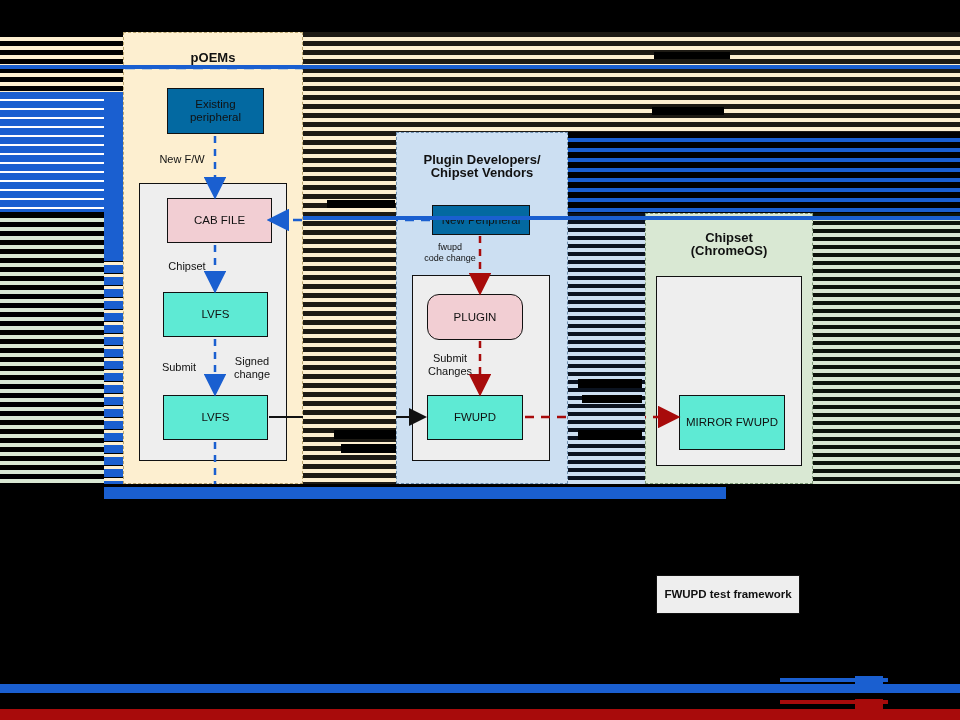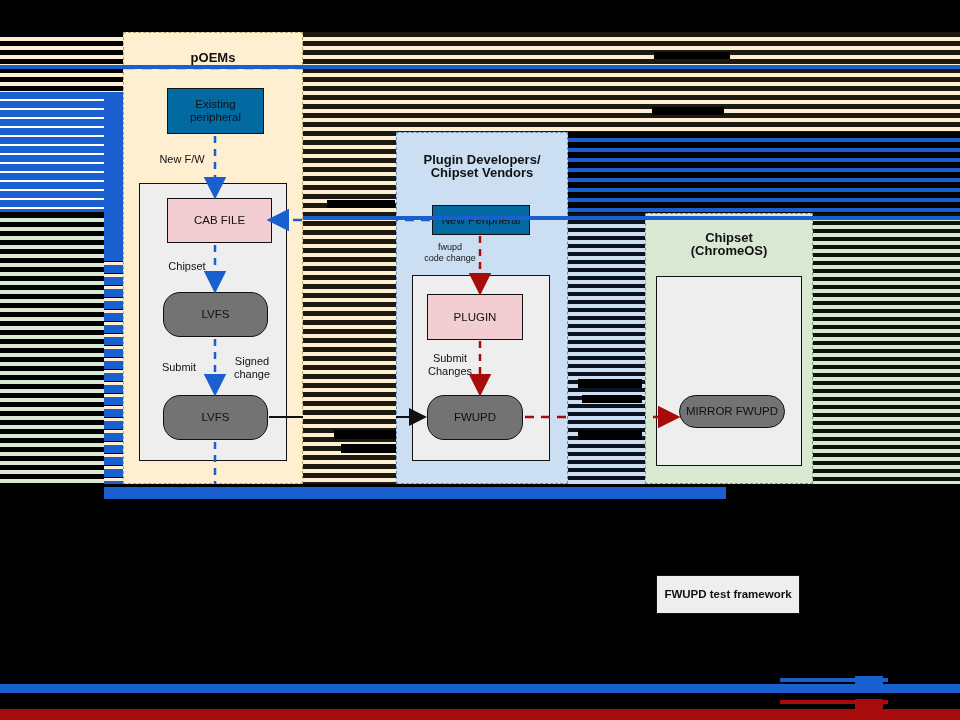--- a/index.html
+++ b/index.html
@@ -18,21 +18,21 @@
   .panel-plugin{background:#ccdff2;border-color:#6f8fae;}
   .panel-google{background:#d9e8d3;border-color:#7f9a77;}
 
   .innerbox{position:absolute;box-sizing:border-box;background:#eeeeee;border:1.5px solid #111;}
 
   .node{position:absolute;box-sizing:border-box;border:1.5px solid #111;
         display:flex;align-items:center;justify-content:center;text-align:center;
         font-size:11.5px;line-height:13px;color:#111;}
   .n-blue{background:#0369a1;}
   .n-pink{background:#f2ced3;}
-  .n-green{background:#737373;border-radius:17px;}
+  .n-green{background:#5eead4;}
   .n-white{background:#eeeeee;border:1px solid #111;font-weight:bold;}
 
   .edgelabel{position:absolute;font-size:11px;line-height:13px;color:#111;text-align:center;white-space:pre;}
   .edgelabel.small{font-size:9px;line-height:11px;}
 
   svg.edges{position:absolute;left:0;top:0;width:960px;height:720px;overflow:visible;}
 
   
   #glitch{position:absolute;left:0;top:0;width:960px;height:720px;pointer-events:none;}
   .band{position:absolute;}
@@ -78,42 +78,42 @@
       <div class="panel-title" style="top:20px;white-space:pre-line;">Plugin Developers/
 Chipset Vendors</div>
     </div>
 
     <div class="innerbox" style="left:412px;top:275px;width:138px;height:186px;"></div>
 
     <div class="node n-blue" style="left:432px;top:205px;width:98px;height:30px;">
       <span>New Peripheral</span>
     </div>
 
-    <div class="node n-pink" style="left:427px;top:294px;width:96px;height:46px;">
+    <div class="node n-pink" style="left:427px;top:294px;width:96px;height:46px;border-radius:12px;">
       <span>PLUGIN</span>
     </div>
 
     <div class="node n-green" style="left:427px;top:395px;width:96px;height:45px;">
       <span>FWUPD</span>
     </div>
 
     <div class="edgelabel small" style="left:413px;top:242px;width:74px;white-space:pre-line;">fwupd
 code change</div>
     <div class="edgelabel" style="left:417px;top:352px;width:66px;white-space:pre-line;">Submit
 Changes</div>
 
     <div class="panel panel-google" style="left:645px;top:213px;width:168px;height:271px;">
       <div class="panel-title" style="top:17px;white-space:pre-line;">Chipset
 (ChromeOS)</div>
     </div>
 
     <div class="innerbox" style="left:656px;top:276px;width:146px;height:190px;"></div>
 
 
-    <div class="node n-green" style="left:679px;top:395px;width:106px;height:33px;">
+    <div class="node n-green" style="left:679px;top:395px;width:106px;height:55px;">
       <span>MIRROR FWUPD</span>
     </div>
 
     <div class="node n-white" style="left:656px;top:575px;width:144px;height:39px;">
       <span>FWUPD test framework</span>
     </div>
 
     <svg class="edges" viewBox="0 0 960 720">
       <defs>
         <marker id="arrB" markerWidth="9" markerHeight="9" refX="6" refY="4.5" orient="auto">

